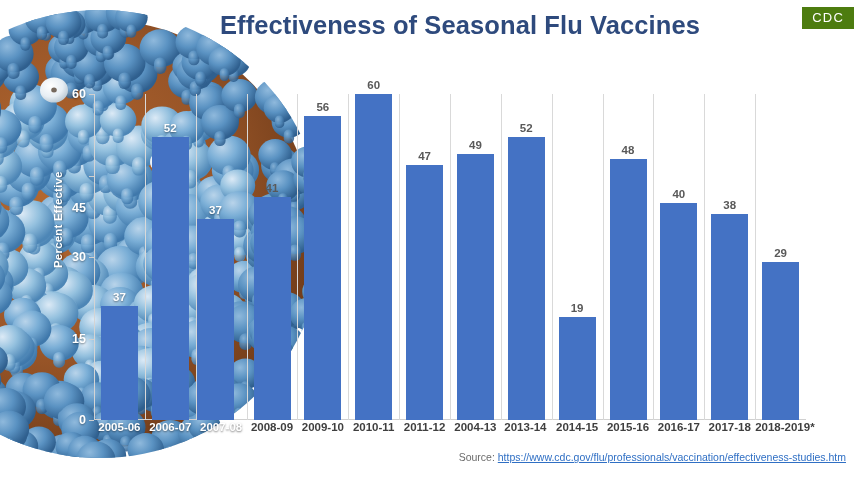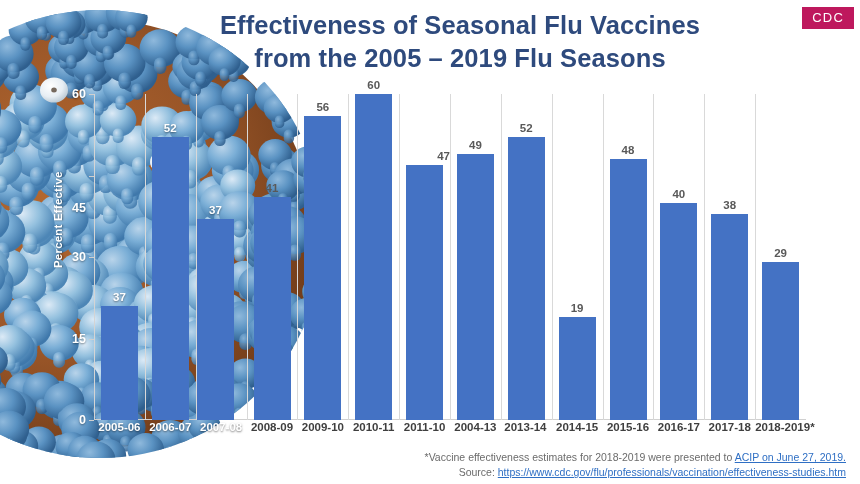--- a/index.html
+++ b/index.html
@@ -11,21 +11,21 @@
   }
   #stage { position:absolute; inset:0; width:860px; height:484px; background:#fff; overflow:hidden; }
 
   
   #virus-art { position:absolute; left:-96px; top:-34px; width:420px; height:540px; pointer-events:none; }
   #virus-art svg { display:block; width:100%; height:100%; }
 
   
   #cdc-badge {
     position:absolute; right:6px; top:7px;
-    background:#be185d; color:#fff;
+    background:#4d7c0f; color:#fff;
     font-size:13px; letter-spacing:1.2px;
     padding:3px 10px 4px 10px;
     font-family:"Liberation Sans", sans-serif;
   }
 
   
   #title-block {
     position:absolute; left:150px; top:9px; width:620px;
     text-align:center; color:#2e4a7d;
     font-weight:bold; font-size:25.5px; line-height:1.28;
@@ -780,21 +780,20 @@
             <ellipse cx="258" cy="196" rx="2.4000000000000004" ry="2.16" fill="#4c3a2a" opacity=".75"></ellipse>
           </g>
       </g>
     </svg>
   </div>
 
   <div id="cdc-badge">CDC</div>
 
   <div id="title-block">
     <span id="title-line1">Effectiveness of Seasonal Flu Vaccines</span>
-    <span id="title-line2">from the 2005 – 2019 Flu Seasons</span>
   </div>
 
   <div id="plot">
     <div id="axis-line"></div>
     <div id="baseline"></div>
     <div id="gridlines">
         <div class="vgrid" style="left: 50.8571px;"></div>
         <div class="vgrid" style="left: 101.714px;"></div>
         <div class="vgrid" style="left: 152.571px;"></div>
         <div class="vgrid" style="left: 203.429px;"></div>
@@ -840,21 +839,21 @@
         <div class="bar-slot" style="left: 203.429px;">
           <div class="bar" style="height: 304.267px; background: rgb(68, 114, 196);"></div>
           <div class="bar-value" style="bottom: 307.267px;">56</div>
         </div>
         <div class="bar-slot" style="left: 254.286px;">
           <div class="bar" style="height: 326px; background: rgb(68, 114, 196);"></div>
           <div class="bar-value" style="bottom: 329px;">60</div>
         </div>
         <div class="bar-slot" style="left: 305.143px;">
           <div class="bar" style="height: 255.367px; background: rgb(68, 114, 196);"></div>
-          <div class="bar-value" style="bottom: 258.367px; text-align: right;">47</div>
+          <div class="bar-value" style="bottom: 258.367px;">47</div>
         </div>
         <div class="bar-slot" style="left: 356px;">
           <div class="bar" style="height: 266.233px; background: rgb(68, 114, 196);"></div>
           <div class="bar-value" style="bottom: 269.233px;">49</div>
         </div>
         <div class="bar-slot" style="left: 406.857px;">
           <div class="bar" style="height: 282.533px; background: rgb(68, 114, 196);"></div>
           <div class="bar-value" style="bottom: 285.533px;">52</div>
         </div>
         <div class="bar-slot" style="left: 457.714px; padding-left: 24px;">
@@ -881,28 +880,27 @@
   </div>
 
   <div id="ylabel">Percent Effective</div>
   <div id="xcats">
       <div class="xcat on-art" style="left: 0px;">2005-06</div>
       <div class="xcat on-art" style="left: 50.8571px;">2006-07</div>
       <div class="xcat on-art" style="left: 101.714px;">2007-08</div>
       <div class="xcat" style="left: 152.571px;">2008-09</div>
       <div class="xcat" style="left: 203.429px;">2009-10</div>
       <div class="xcat" style="left: 254.286px;">2010-11</div>
-      <div class="xcat" style="left: 305.143px;">2011-10</div>
+      <div class="xcat" style="left: 305.143px;">2011-12</div>
       <div class="xcat" style="left: 356px;">2004-13</div>
       <div class="xcat" style="left: 406px;">2013-14</div>
       <div class="xcat" style="left: 457.714px;">2014-15</div>
       <div class="xcat" style="left: 508.571px;">2015-16</div>
       <div class="xcat" style="left: 559.429px;">2016-17</div>
       <div class="xcat" style="left: 610.286px;">2017-18</div>
       <div class="xcat" style="left: 661.143px;">2018-2019*</div>
     </div>
 
   <div id="footnote">
-    <span class="ln"><span>*Vaccine effectiveness estimates for 2018-2019 were presented to </span><span class="lnk">ACIP on June 27, 2019.</span></span>
     <span class="ln"><span id="source-label">Source: </span><span class="lnk">https://www.cdc.gov/flu/professionals/vaccination/effectiveness-studies.htm</span></span>
   </div>
 
 </div>
 
 </body></html>

